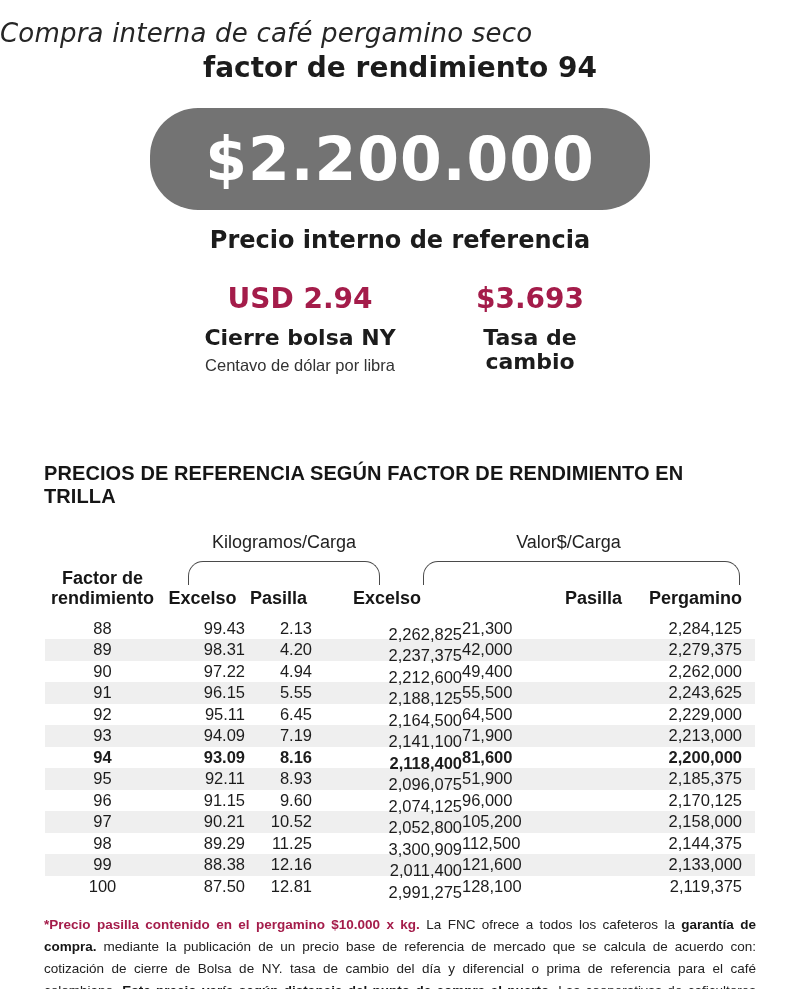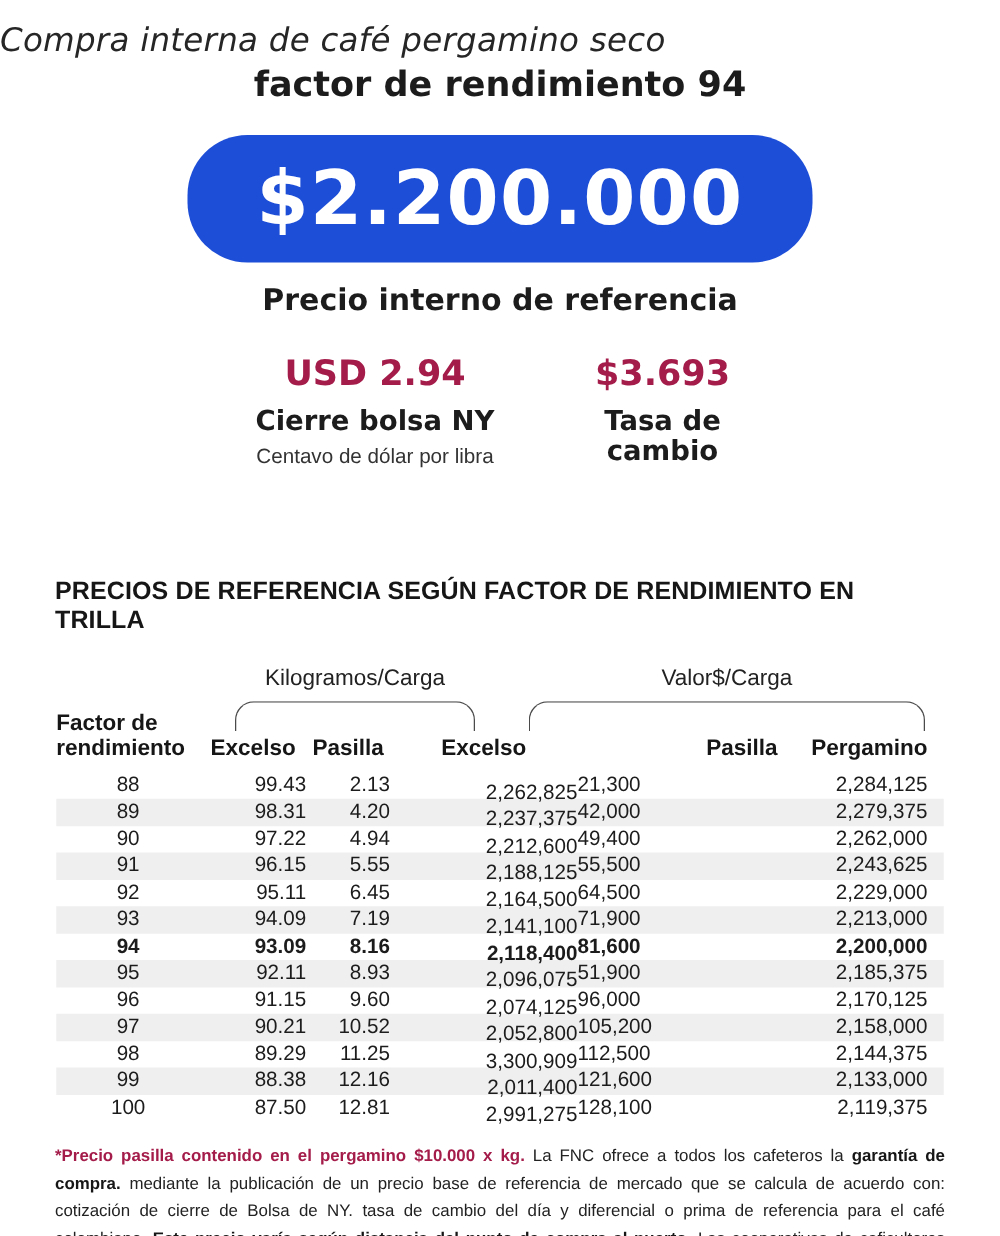--- a/index.html
+++ b/index.html
@@ -28,21 +28,21 @@
     text-align: center;
     font-family: "DejaVu Sans", sans-serif;
     font-weight: bold;
     font-size: 28px;
     color: #1c1c1c;
   }
   .pill {
     margin: 24px auto 0 auto;
     width: 500px;
     height: 102px;
-    background: #1d4ed8;
+    background: #737373;
     border-radius: 48px;
     display: flex;
     align-items: center;
     justify-content: center;
   }
   .pill-amount {
     color: #ffffff;
     font-family: "DejaVu Sans", sans-serif;
     font-weight: bold;
     font-size: 60px;
@@ -84,21 +84,21 @@
     margin: 68px 44px 0 44px;
     font-weight: bold;
     font-size: 20px;
     color: #161616;
     letter-spacing: 0.1px;
   }
   .table-wrap { margin: 24px 45px 0 45px; position: relative; width: 710px; }
   .group-row { position: relative; height: 22px; font-size: 18px; color: #222222; }
   .group-label { position: absolute; top: 0; text-align: center; }
   .group-kg { left: 143px; width: 192px; }
-  .group-valor { left: 378px; width: 317px; }
+  .group-valor { left: 365px; width: 317px; }
   .bracket-row { position: relative; height: 26px; margin-top: 7px; }
   .bracket {
     position: absolute; top: 0; height: 24px;
     border: 1.6px solid #4a4a4a;
     border-bottom: none;
     border-radius: 15px 15px 0 0;
   }
   .bracket-kg { left: 143px; width: 192px; }
   .bracket-valor { left: 378px; width: 317px; }
   .header-row {
@@ -110,21 +110,21 @@
     color: #161616;
     line-height: 1.1;
   }
   .hcell { flex: none; }
   .c0 { width: 115px; text-align: center; }
   .c1 { width: 85px;  text-align: right; }
   .c2 { width: 67px;  text-align: right; }
   .c3 { width: 150px; text-align: right; margin-top: 12px; }
   .c4 { width: 160px; text-align: left; }
   .c5 { width: 120px; text-align: right; }
-  .hc0 { width: 115px; text-align: left; }
+  .hc0 { width: 115px; text-align: center; }
   .hc1 { width: 85px;  text-align: center; }
   .hc2 { width: 67px;  text-align: center; }
   .hc3 { width: 150px; text-align: center; }
   .hc4 { width: 160px; text-align: right; }
   .hc5 { width: 120px; text-align: right; }
   .tbody { margin-top: 9px; }
   .trow {
     display: flex;
     align-items: center;
     height: 21.5px;

